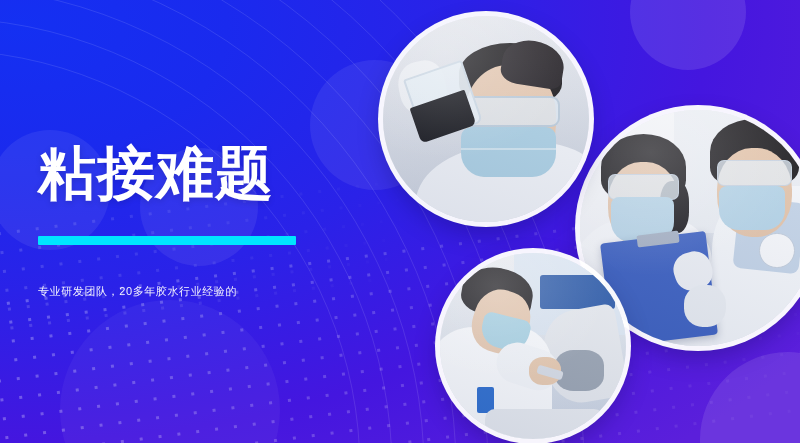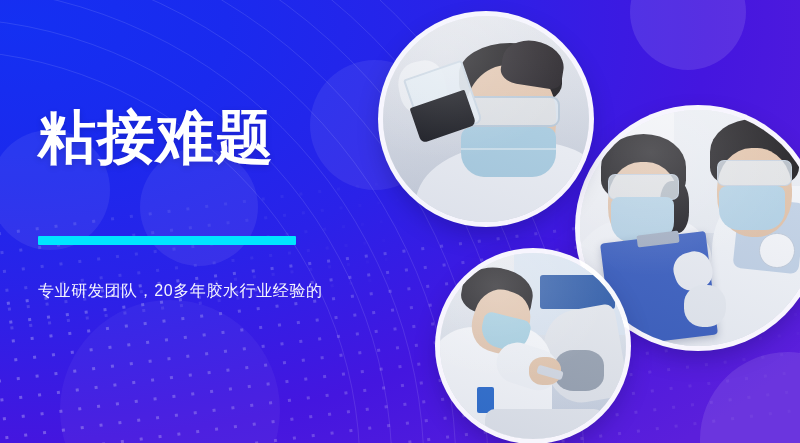--- a/index.html
+++ b/index.html
@@ -66,34 +66,35 @@
   .copy { position:absolute; left:38px; top:104px; width:340px; }
 
   .headline {
     color:#FFFFFF;
     font-size:58px;
     line-height:66px;
     font-weight:bold;
     letter-spacing:1px;
     white-space:nowrap;
     text-shadow:0 2px 6px rgba(0,0,0,0.14);
+    margin-top:36px;
   }
 
   .underline {
     position:absolute;
     left:0px; top:132px;
     width:258px; height:9px;
     background:#00E5FF;
     border-radius:1px;
   }
 
   .subcopy {
     position:absolute; left:0; top:172px;
     color:rgba(255,255,255,0.95);
-    font-size:16px;
+    font-size:11px;
     line-height:30px;
     letter-spacing:0.6px;
     white-space:nowrap;
   }
 
   
   .bubble {
     position:absolute;
     border-radius:50%;
     overflow:hidden;

